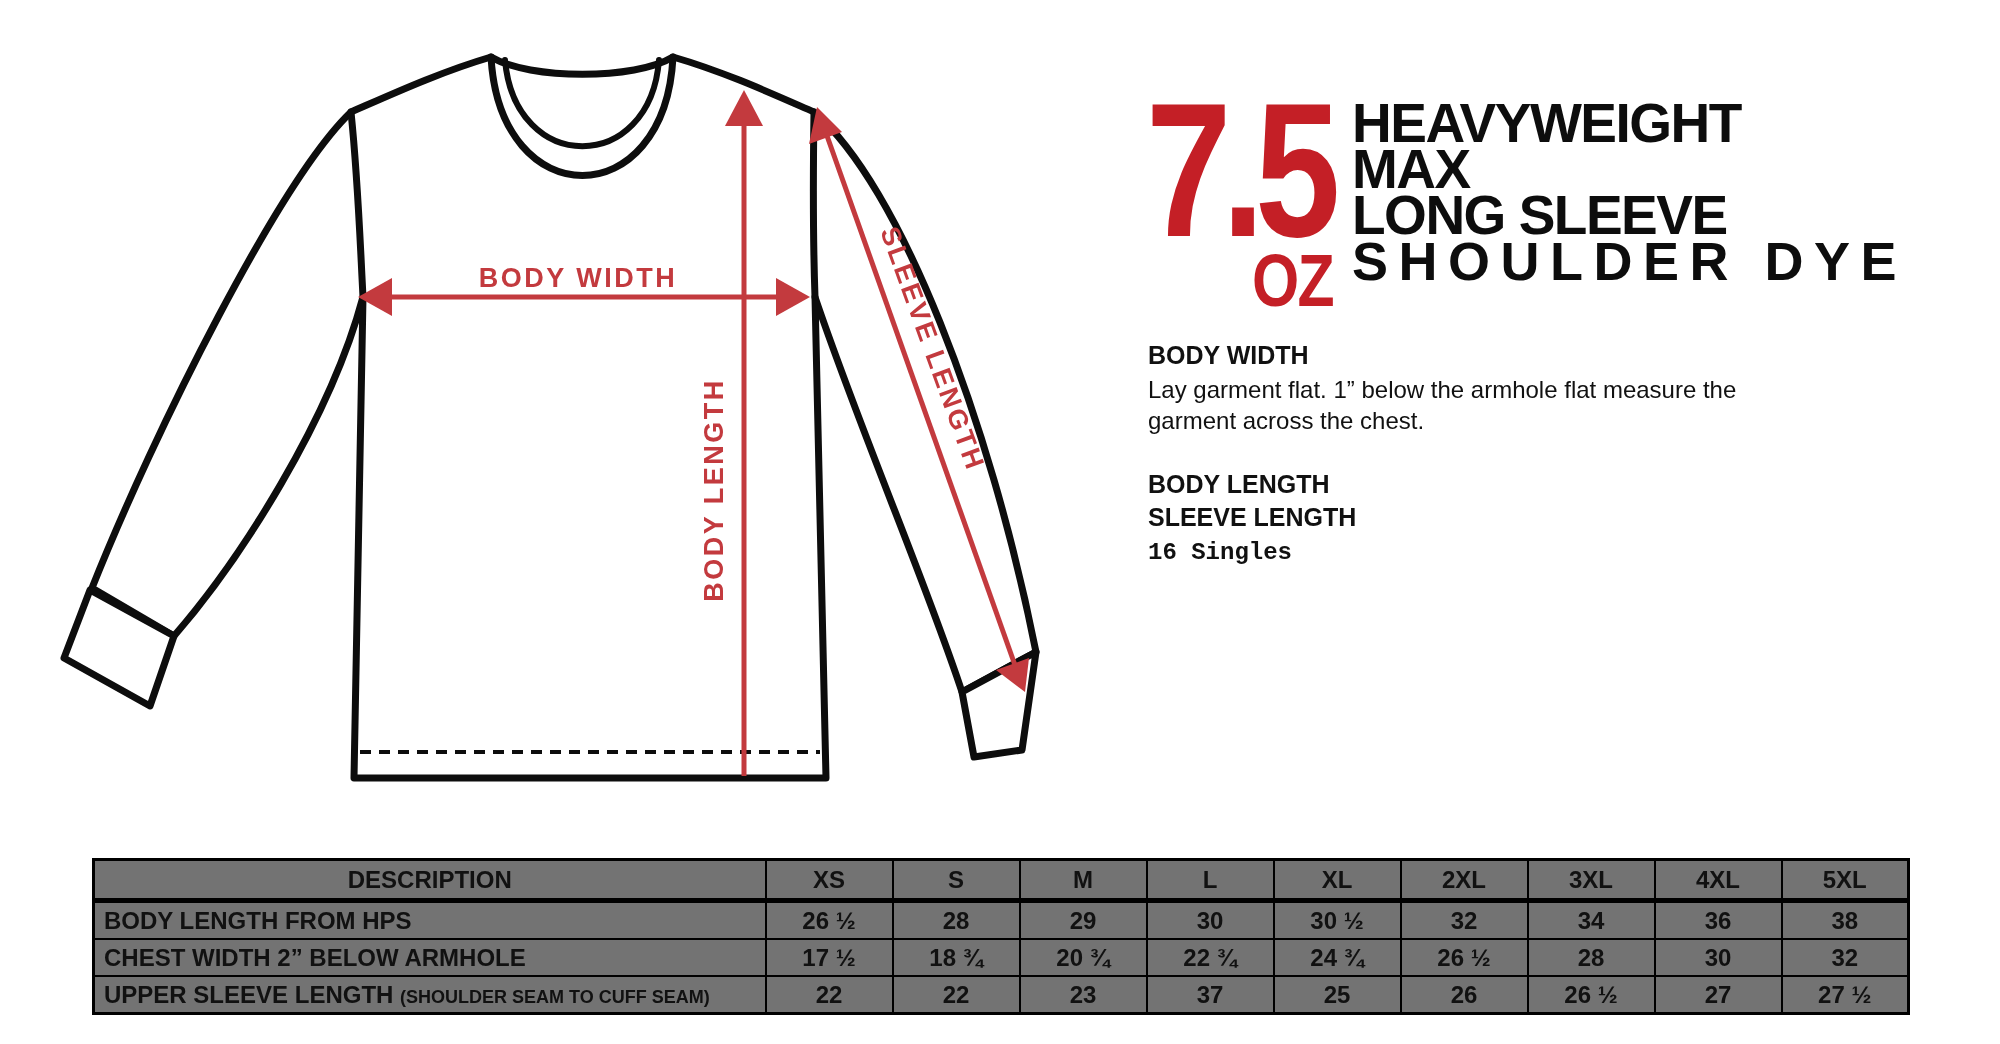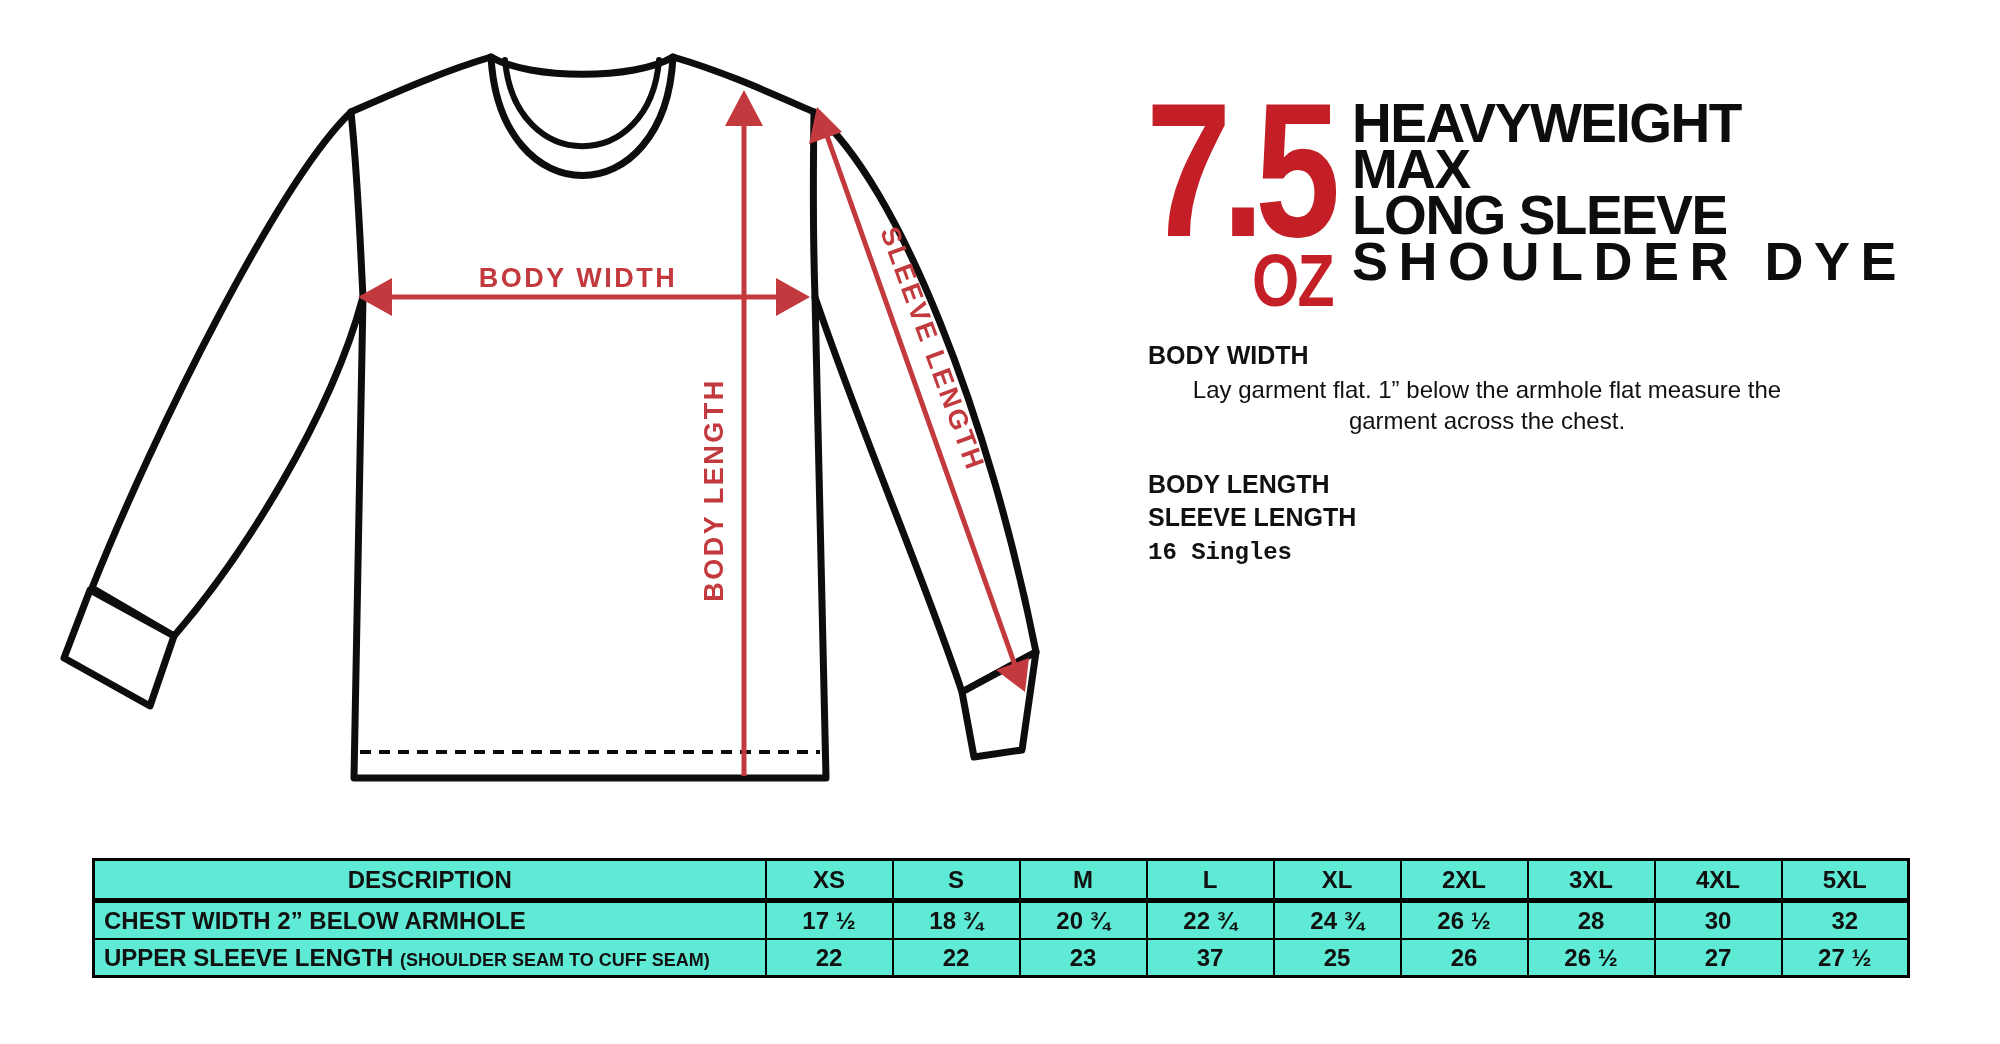--- a/index.html
+++ b/index.html
@@ -11,25 +11,25 @@
   .num75{position:absolute;left:1146px;top:84px;font-size:192px;line-height:0.9;font-weight:900;
          letter-spacing:-12px;color:var(--title-red);transform:scaleX(0.80);transform-origin:0 0;white-space:nowrap;}
   .ozunit{position:absolute;left:1252px;top:244px;font-size:74px;line-height:1;font-weight:900;
          letter-spacing:-2px;color:var(--title-red);transform:scaleX(0.82);transform-origin:0 0;}
   .titleblack{position:absolute;left:1352px;top:100px;font-weight:900;color:#0d0d0d;
          font-size:55px;line-height:46px;letter-spacing:-1.5px;white-space:nowrap;}
   .titleblack .spaced{letter-spacing:10.5px;font-size:54px;}
   
   .infocol{position:absolute;left:1148px;top:341px;width:678px;}
   .infocol h3{margin:0 0 5px 0;font-size:25px;font-weight:bold;line-height:28px;}
-  .infocol p{margin:0 0 34px 0;font-size:24px;line-height:31px;text-align:center;}
+  .infocol p{margin:0 0 34px 0;font-size:24px;line-height:31px;}
   .fabric{font-size:24px;font-weight:bold;line-height:33px;margin-top:3px;font-family:Liberation Mono, monospace;}
   
   table.sizes{position:absolute;left:92px;top:858px;border-collapse:collapse;table-layout:fixed;
-        width:1816px;background:#5eead4;}
+        width:1816px;background:#737373;}
   table.sizes th,table.sizes td{border:2px solid #000;font-weight:bold;text-align:center;
         font-size:24px;padding:0;height:35px;white-space:nowrap;overflow:hidden;}
   table.sizes{border:3px solid #000;}
   table.sizes thead th{height:37px;border-bottom:5px solid #000;}
   table.sizes td.desc{text-align:left;padding-left:9px;}
   table.sizes td .note{font-size:18px;}
   col.cdesc{width:672px;}
   col.csize{width:127px;}
 </style>
 </head>
@@ -131,20 +131,32 @@
         <th>L</th>
         <th>XL</th>
         <th>2XL</th>
         <th>3XL</th>
         <th>4XL</th>
         <th>5XL</th>
       </tr>
     </thead>
     <tbody>
       <tr>
+        <td class="desc"><span>BODY LENGTH FROM HPS</span><span class="note"></span></td>
+        <td>26 ½</td>
+        <td>28</td>
+        <td>29</td>
+        <td>30</td>
+        <td>30 ½</td>
+        <td>32</td>
+        <td>34</td>
+        <td>36</td>
+        <td>38</td>
+      </tr>
+      <tr>
         <td class="desc"><span>CHEST WIDTH 2” BELOW ARMHOLE</span><span class="note"></span></td>
         <td>17 ½</td>
         <td>18 ¾</td>
         <td>20 ¾</td>
         <td>22 ¾</td>
         <td>24 ¾</td>
         <td>26 ½</td>
         <td>28</td>
         <td>30</td>
         <td>32</td>

